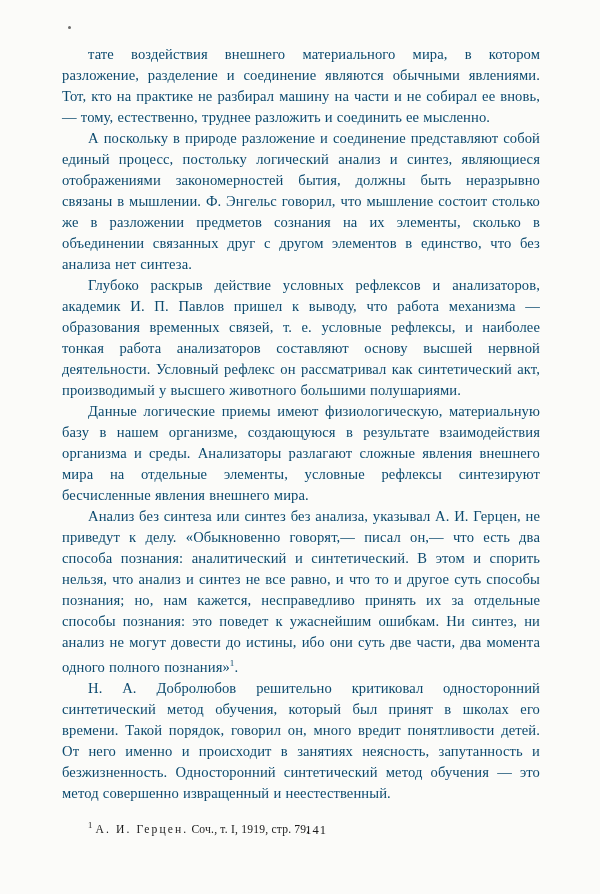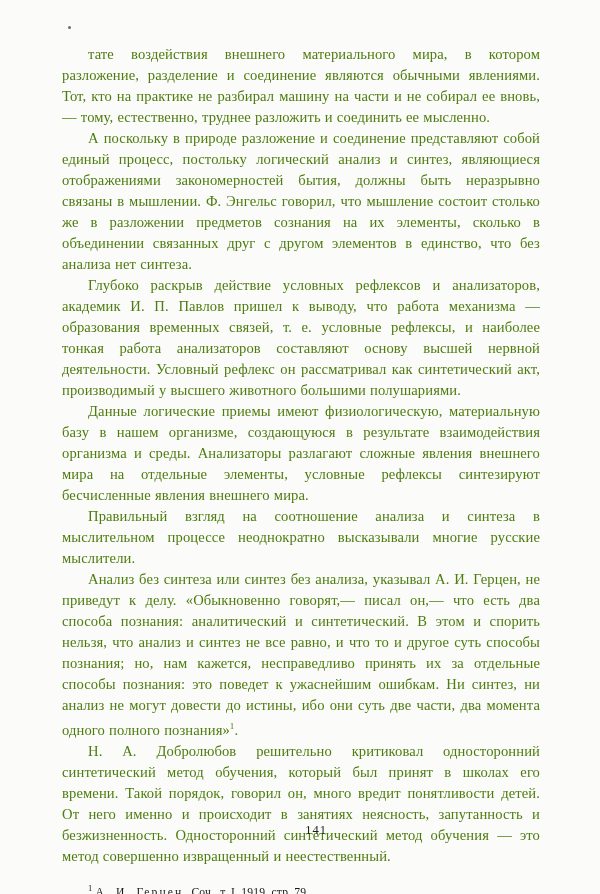--- a/index.html
+++ b/index.html
@@ -36,21 +36,21 @@
     border-radius: 50%;
   }
   .body-text p {
     margin: 0;
     text-align: justify;
     text-indent: 26px;
     font-size: 14.6px;
     line-height: 21.0px;
     letter-spacing: 0.1px;
     word-spacing: 0.4px;
-    color: #4d7c0f;
+    color: #0c4a6e;
     hyphens: manual;
   }
   .footnote {
     margin-top: 14px;
     margin-left: 26px;
     font-size: 11.6px;
     line-height: 15px;
     color: #1a1a1a;
     letter-spacing: 0.2px;
   }
@@ -84,21 +84,20 @@
 <div class="page">
 
   <div class="corner-dot"></div>
 
   <div class="page-inner">
     <div class="body-text">
       <p>тате воздействия внешнего материального мира, в котором разложение, разделение и соединение являются обычными явлениями. Тот, кто на практике не разбирал машину на части и не собирал ее вновь,— тому, естественно, труднее разложить и соединить ее мысленно.</p>
       <p>А поскольку в природе разложение и соединение представляют собой единый процесс, постольку логический анализ и синтез, являющиеся отображениями закономерностей бытия, должны быть неразрывно связаны в мышлении. Ф. Энгельс говорил, что мышление состоит столько же в разложении предметов сознания на их элементы, сколько в объединении связанных друг с другом элементов в единство, что без анализа нет синтеза.</p>
       <p>Глубоко раскрыв действие условных рефлексов и анализаторов, академик И. П. Павлов пришел к выводу, что работа механизма — образования временных связей, т. е. условные рефлексы, и наиболее тонкая работа анализаторов составляют основу высшей нервной деятельности. Условный рефлекс он рассматривал как синтетический акт, производимый у высшего животного большими полушариями.</p>
       <p>Данные логические приемы имеют физиологическую, материальную базу в нашем организме, создающуюся в результате взаимодействия организма и среды. Анализаторы разлагают сложные явления внешнего мира на отдельные элементы, условные рефлексы синтезируют бесчисленные явления внешнего мира.</p>
-      <p>Правильный взгляд на соотношение анализа и синтеза в мыслительном процессе неоднократно высказывали многие русские мыслители.</p>
       <p><span>Анализ без синтеза или синтез без анализа, указывал А. И. Герцен, не приведут к делу. «Обыкновенно говорят,— писал он,— что есть два способа познания: аналитический и синтетический. В этом и спорить нельзя, что анализ и синтез не все равно, и что то и другое суть способы познания; но, нам кажется, несправедливо принять их за отдельные способы познания: это поведет к ужаснейшим ошибкам. Ни синтез, ни анализ не могут довести до истины, ибо они суть две части, два момента одного полного познания»</span><span class="fn-marker">1</span>.</p>
       <p>Н. А. Добролюбов решительно критиковал односторонний синтетический метод обучения, который был принят в школах его времени. Такой порядок, говорил он, много вредит понятливости детей. От него именно и происходит в занятиях неясность, запутанность и безжизненность. Односторонний синтетический метод обучения — это метод совершенно извращенный и неестественный.</p>
     </div>
 
     <div class="footnote">
       <sup>1</sup><span class="sp">А. И. Герцен.</span><span> Соч., т. I, 1919, стр. 79.</span>
     </div>
   </div>
 
   <div class="page-number">141</div>

